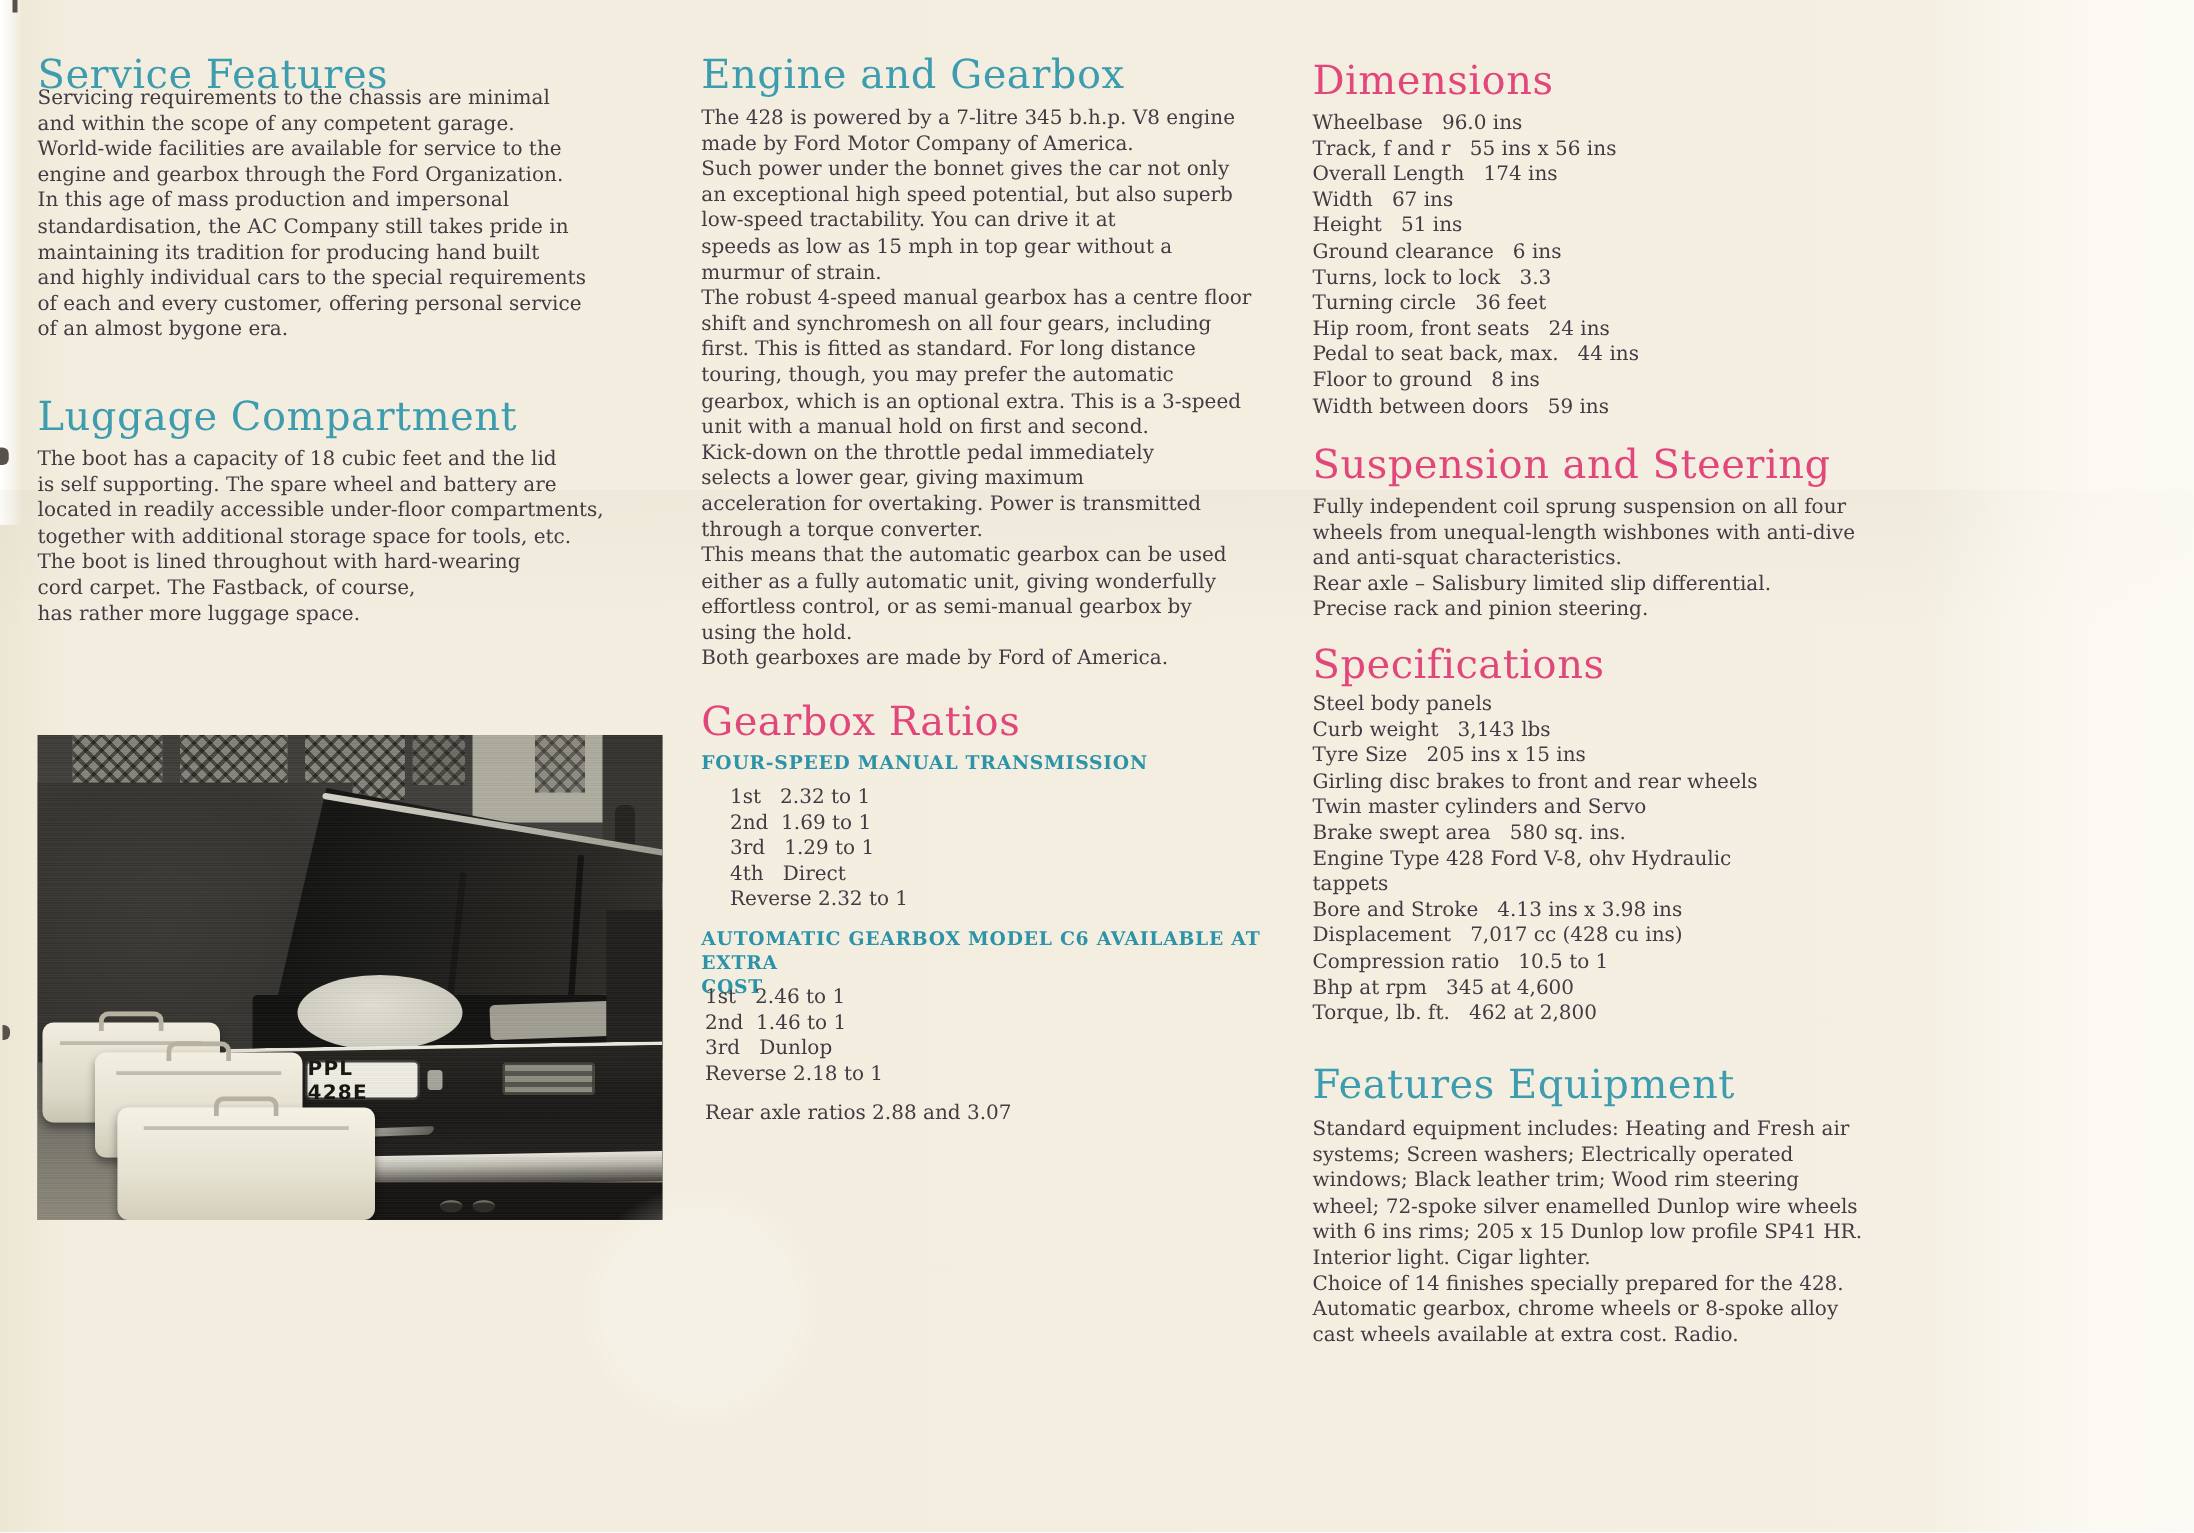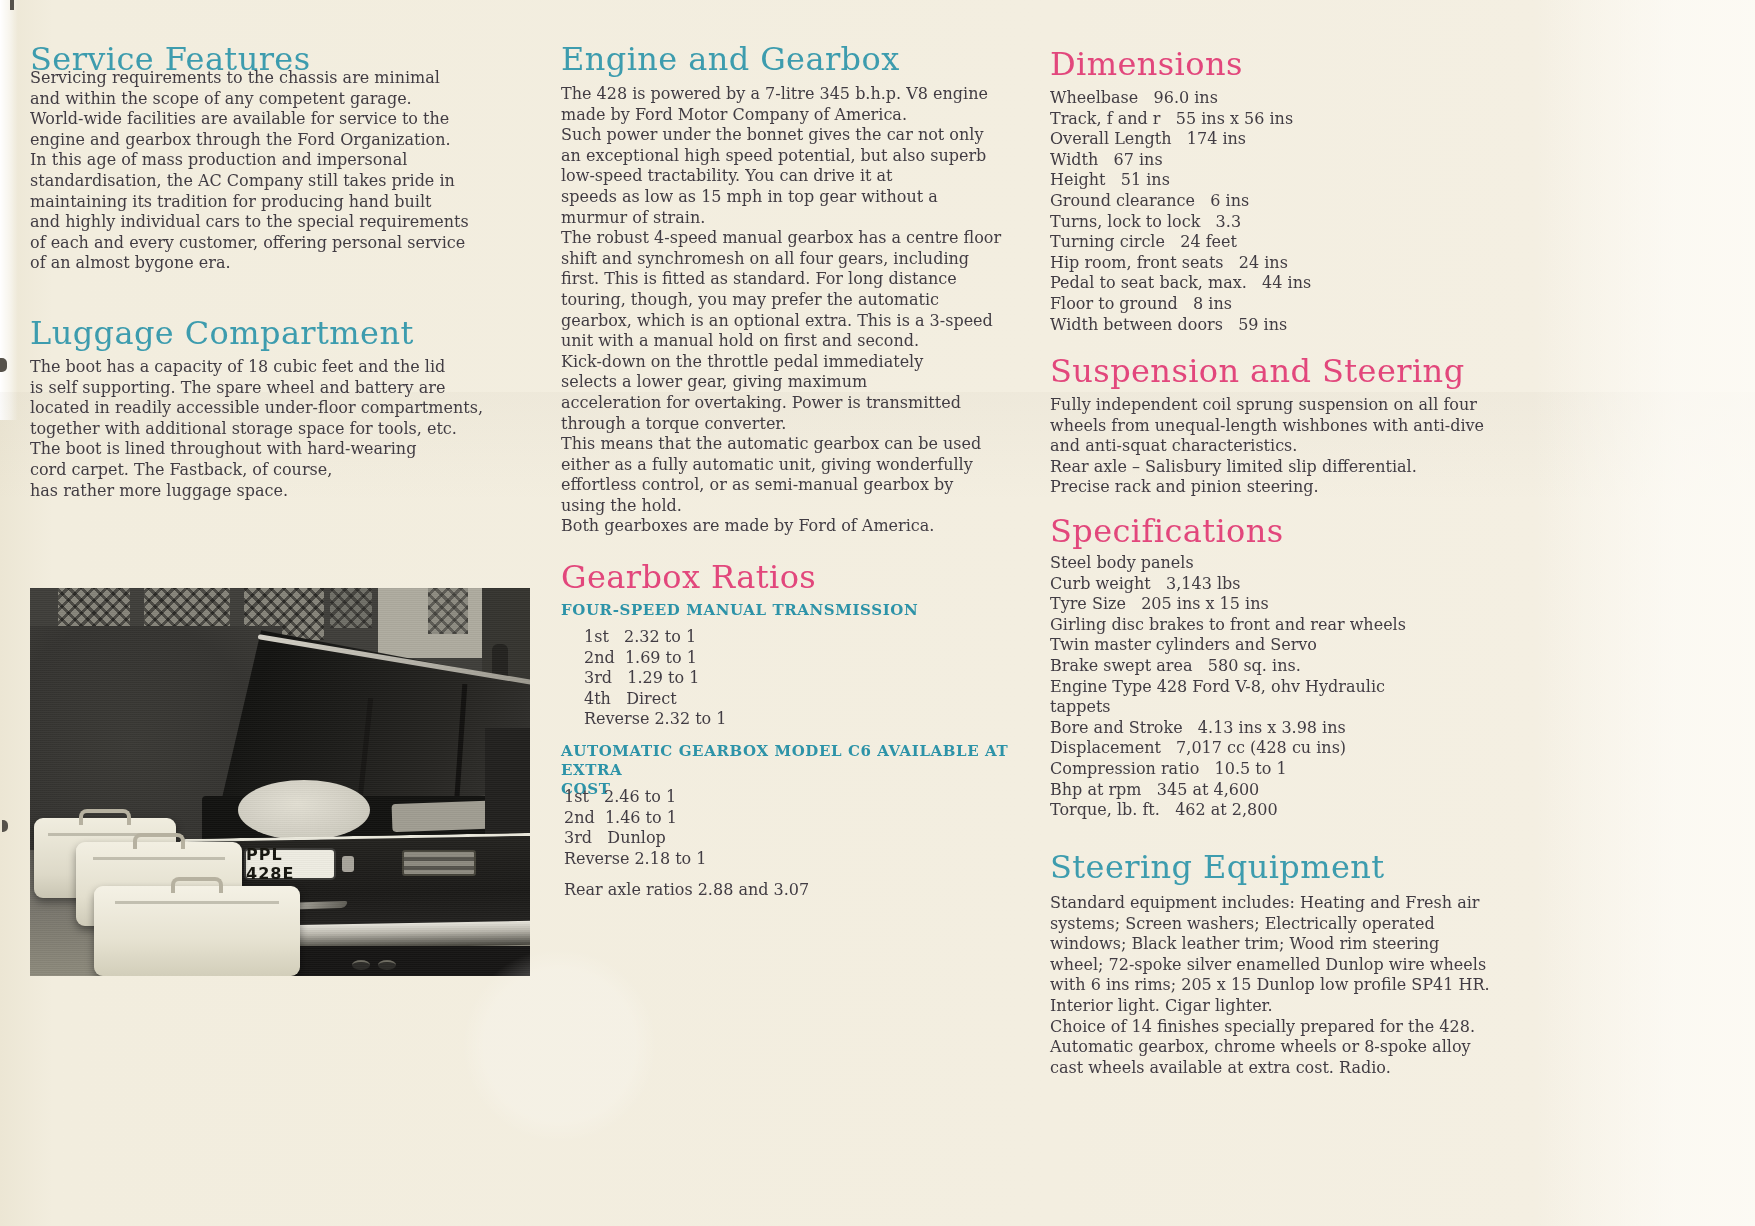--- a/index.html
+++ b/index.html
@@ -222,21 +222,21 @@
 
   <div class="h-pink" style="left:1050px; top:45px;">Dimensions</div>
   <div class="rows" style="left:1050px; top:88px; width:490px;">
     <div class="row">Wheelbase   96.0 ins</div>
     <div class="row">Track, f and r   55 ins x 56 ins</div>
     <div class="row">Overall Length   174 ins</div>
     <div class="row">Width   67 ins</div>
     <div class="row">Height   51 ins</div>
     <div class="row">Ground clearance   6 ins</div>
     <div class="row">Turns, lock to lock   3.3</div>
-    <div class="row">Turning circle   24 feet</div>
+    <div class="row">Turning circle   36 feet</div>
     <div class="row">Hip room, front seats   24 ins</div>
     <div class="row">Pedal to seat back, max.   44 ins</div>
     <div class="row">Floor to ground   8 ins</div>
     <div class="row">Width between doors   59 ins</div>
   </div>
 
   <div class="h-pink" style="left:1050px; top:352px;">Suspension and Steering</div>
   <div class="body-text" style="left:1050px; top:395px; width:490px;">Fully independent coil sprung suspension on all four
 wheels from unequal-length wishbones with anti-dive
 and anti-squat characteristics.
@@ -253,21 +253,21 @@
     <div class="row">Brake swept area   580 sq. ins.</div>
     <div class="row">Engine Type 428 Ford V-8, ohv Hydraulic
 tappets</div>
     <div class="row">Bore and Stroke   4.13 ins x 3.98 ins</div>
     <div class="row">Displacement   7,017 cc (428 cu ins)</div>
     <div class="row">Compression ratio   10.5 to 1</div>
     <div class="row">Bhp at rpm   345 at 4,600</div>
     <div class="row">Torque, lb. ft.   462 at 2,800</div>
   </div>
 
-  <div class="h-teal" style="left:1050px; top:848px;">Steering Equipment</div>
+  <div class="h-teal" style="left:1050px; top:848px;">Features Equipment</div>
   <div class="body-text" style="left:1050px; top:893px; width:495px;">Standard equipment includes: Heating and Fresh air
 systems; Screen washers; Electrically operated
 windows; Black leather trim; Wood rim steering
 wheel; 72-spoke silver enamelled Dunlop wire wheels
 with 6 ins rims; 205 x 15 Dunlop low profile SP41 HR.
 Interior light. Cigar lighter.
 Choice of 14 finishes specially prepared for the 428.
 Automatic gearbox, chrome wheels or 8-spoke alloy
 cast wheels available at extra cost. Radio.</div>
 

